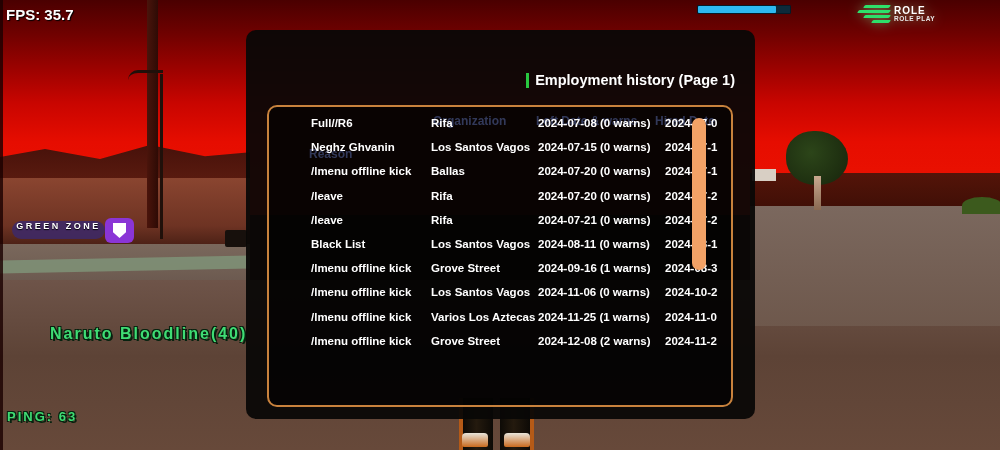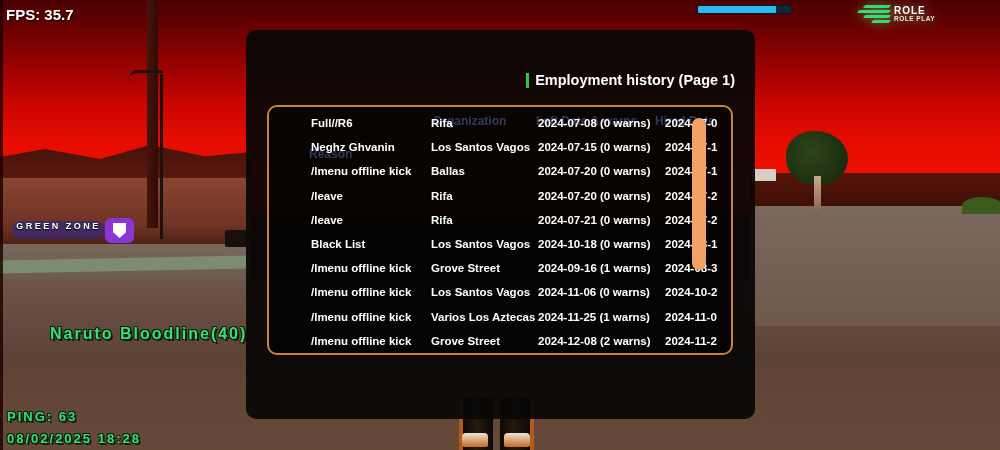--- a/index.html
+++ b/index.html
@@ -70,21 +70,21 @@
 
   
   .dialog{position:absolute;left:246px;top:30px;width:509px;height:389px;
        background:rgba(9,7,6,.94);border-radius:10px;}
   .dlg-title{position:absolute;right:20px;top:42px;display:flex;align-items:center;gap:6px;}
   .title-bar{width:3px;height:15px;background:#28c840;}
   .title-text{color:#fff;font-weight:bold;font-size:14.5px;}
   .dlg-headers{position:absolute;left:0;top:84px;width:100%;height:16px;}
   .dlg-headers span{position:absolute;color:#6f7fc7;font-weight:bold;font-size:12px;white-space:nowrap;}
   .h-reason{left:63px;margin-top:33px;}.h-org{left:187px;}.h-left{left:290px;}.h-hired{left:409px;}
-  .table-box{position:absolute;left:21px;top:75px;width:466px;height:250px;
+  .table-box{position:absolute;left:21px;top:75px;width:466px;height:302px;
        border:2px solid #c8823d;border-radius:10px;background:rgba(0,0,0,.55);
        overflow:hidden;padding-top:4px;}
   .trow{position:relative;height:24.2px;display:flex;align-items:center;}
   .trow span{position:absolute;color:#fff;font-weight:bold;font-size:11.5px;white-space:nowrap;}
   .c-reason{left:42px;}.c-org{left:162px;}.c-left{left:269px;}.c-hired{left:396px;}
   .scrollbar{position:absolute;left:446px;top:88px;width:14px;height:152px;
        background:#f2a266;border-radius:7px;}
   .dlg-buttons{position:absolute;left:161px;top:338px;display:flex;gap:9px;}
   .dlg-btn{background:#0b0908;border:2px solid #c8823d;border-radius:9px;color:#fff;
        font-weight:bold;font-size:12.5px;height:33px;padding:0 18px;cursor:pointer;}
@@ -137,21 +137,20 @@
 
   <div class="zone-pill">
     <span>GREEN ZONE</span>
   </div>
   <div class="zone-shield">
     <div class="shield-glyph"></div>
   </div>
 
   <div class="gtext gang">Naruto Bloodline(40)</div>
   <div class="gtext ping">PING: 63</div>
-  <div class="gtext datetime">08/02/2025 18:28</div>
 
   <div class="dialog">
 
     <div class="dlg-title">
       <div class="title-bar"></div>
       <div class="title-text">Employment history (Page 1)</div>
     </div>
 
     <div class="dlg-headers">
       <span class="h-reason">Reason</span>
@@ -188,21 +187,21 @@
           </div>
           <div class="trow">
             <span class="c-reason">/leave</span>
             <span class="c-org">Rifa</span>
             <span class="c-left">2024-07-21 (0 warns)</span>
             <span class="c-hired">2024-07-2</span>
           </div>
           <div class="trow">
             <span class="c-reason">Black List</span>
             <span class="c-org">Los Santos Vagos</span>
-            <span class="c-left">2024-10-18 (0 warns)</span>
+            <span class="c-left">2024-08-11 (0 warns)</span>
             <span class="c-hired">2024-08-1</span>
           </div>
           <div class="trow">
             <span class="c-reason">/lmenu offline kick</span>
             <span class="c-org">Grove Street</span>
             <span class="c-left">2024-09-16 (1 warns)</span>
             <span class="c-hired">2024-08-3</span>
           </div>
           <div class="trow">
             <span class="c-reason">/lmenu offline kick</span>

